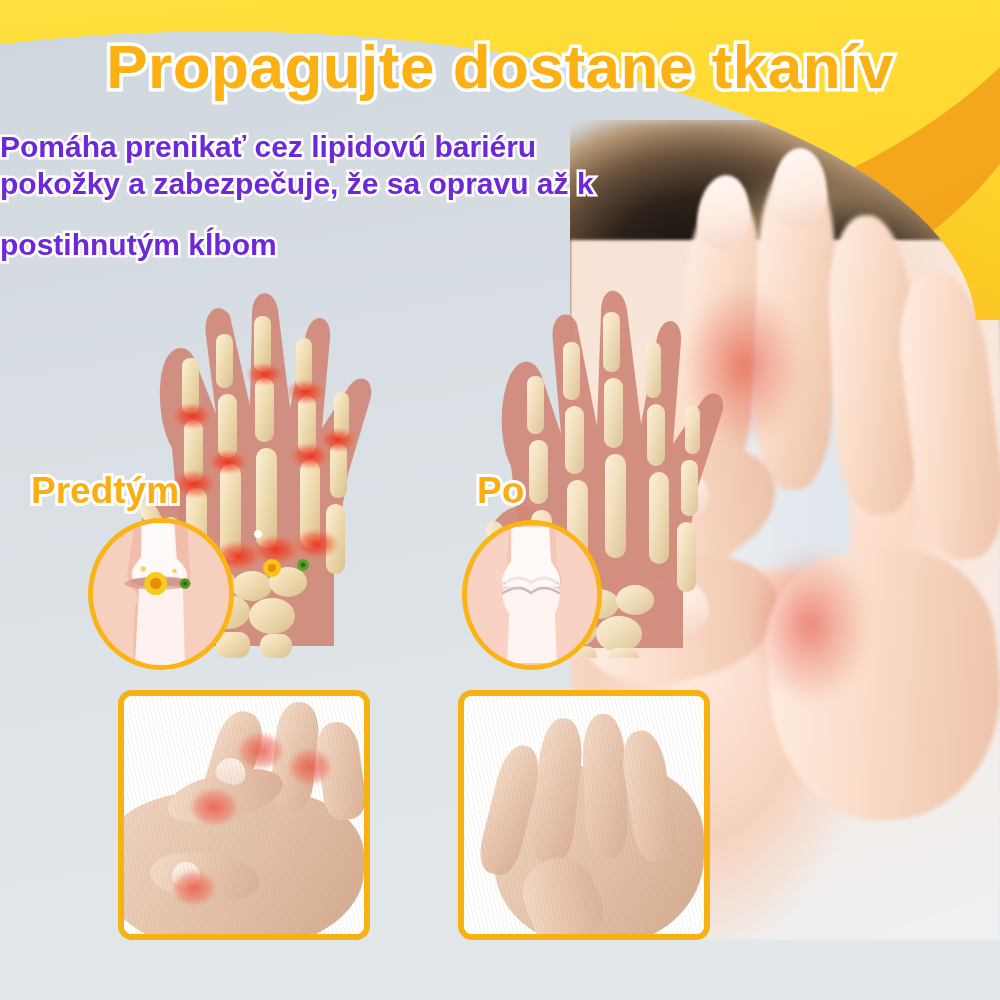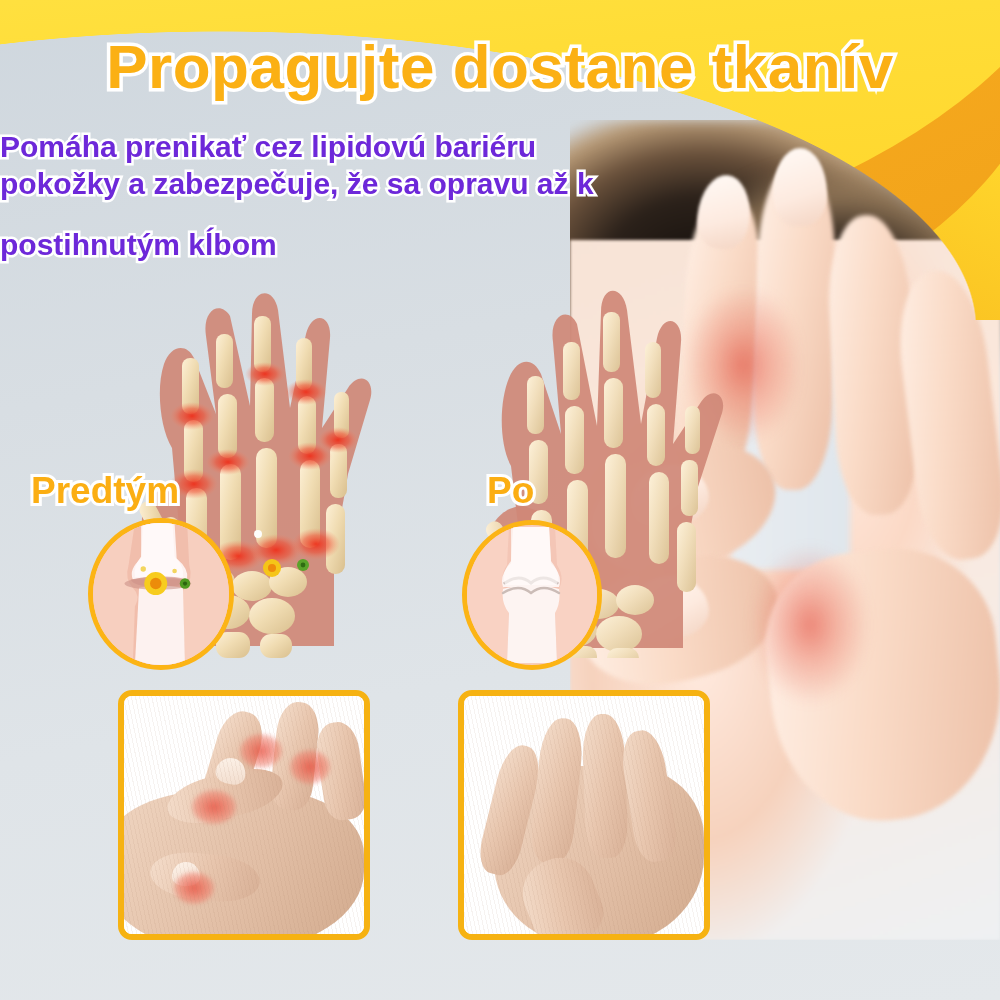--- a/index.html
+++ b/index.html
@@ -115,21 +115,21 @@
   .hand-svg{display:block;width:100%;height:100%;}
 
   
   .ba-label{
     position:absolute;font-size:37px;font-weight:bold;
     color:#fbae13;-webkit-text-stroke:6px #ffffff;paint-order:stroke fill;
     z-index:7;
     margin-left:17px;
   }
   .label-before{left:14px;top:470px;}
-  .label-after{left:434px;top:470px;padding-left:36px;}
+  .label-after{left:424px;top:470px;padding-left:36px;}
 
   
   .zoom-circle{
     position:absolute;border-radius:50%;
     border:5px solid #fcb415;overflow:hidden;z-index:7;
     background:#f7cdbd;
   }
   .zc-before{left:88px;top:518px;width:136px;height:142px;}
   .zc-after{left:462px;top:520px;width:130px;height:140px;}
   .zc-svg{display:block;width:100%;height:100%;}

